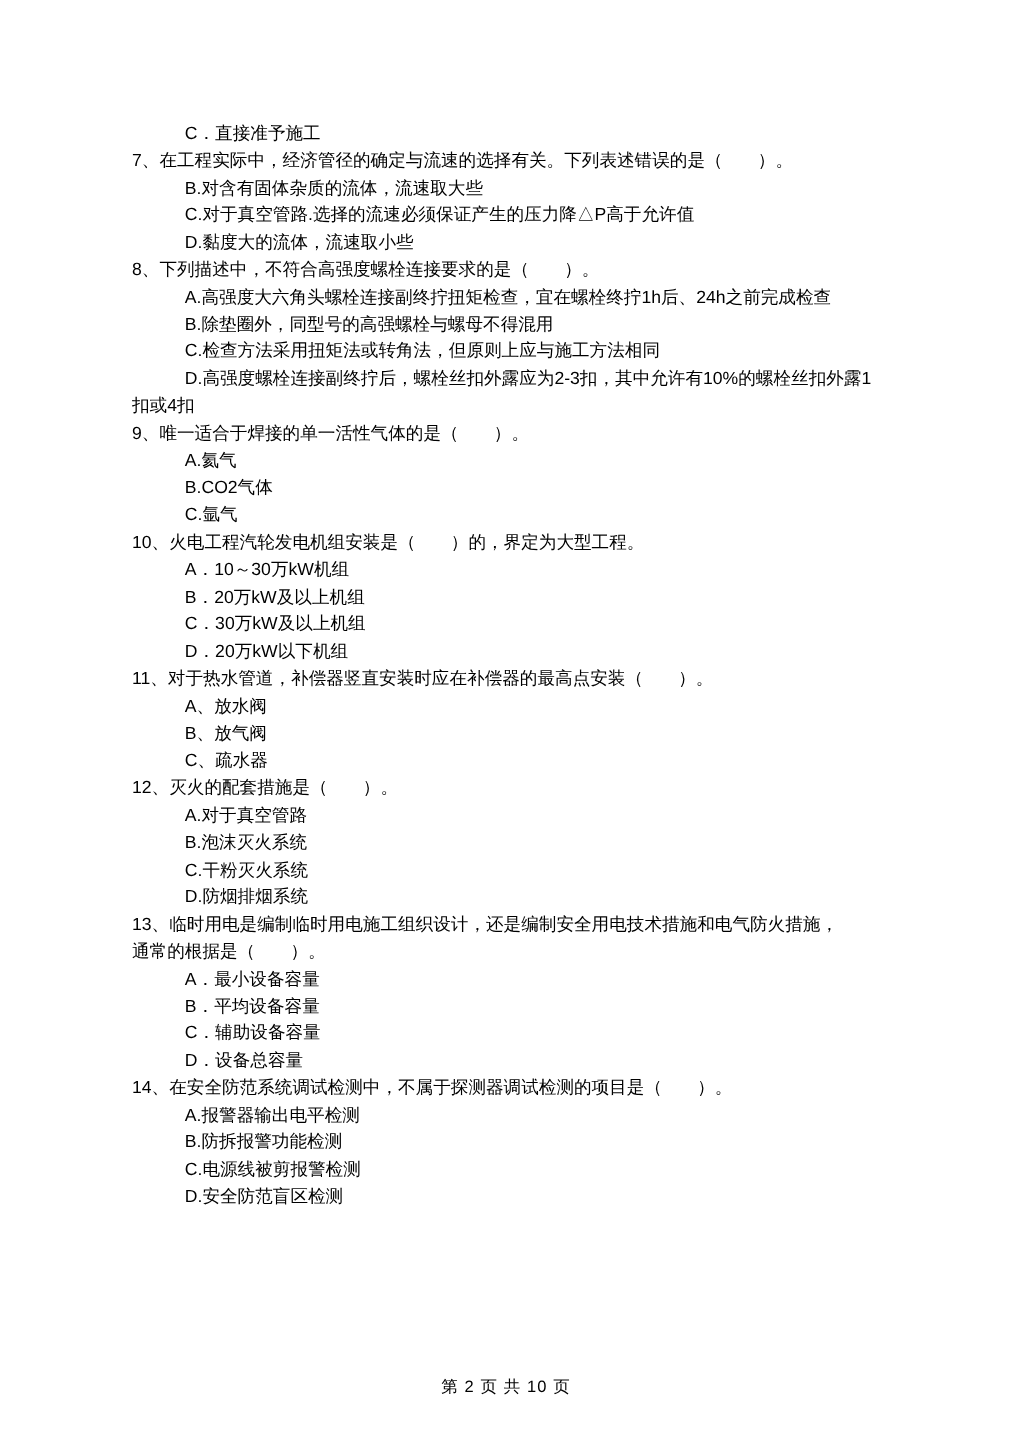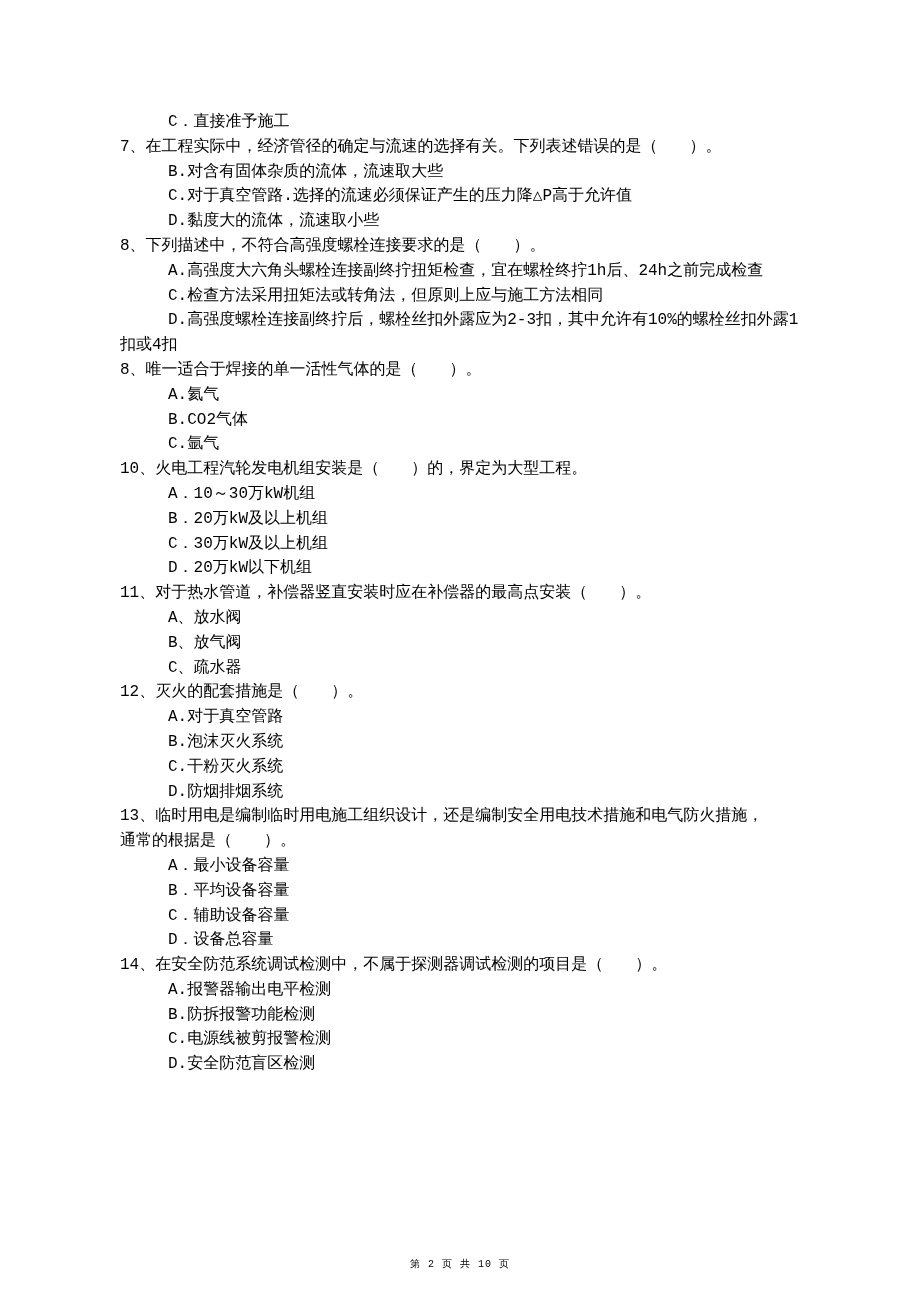--- a/index.html
+++ b/index.html
@@ -6,21 +6,21 @@
     margin: 0;
     padding: 0;
     background: #ffffff;
     width: 920px;
   }
   .page {
     width: 920px;
     min-height: 1302px;
     box-sizing: border-box;
     padding: 110px 76px 60px 120px;
-    font-family: Liberation Mono, monospace;
+    font-family: Liberation Sans, sans-serif;
     font-size: 16px;
     color: #000000;
     line-height: 1.55;
     position: relative;
   }
   .option-line {
     padding-left: 3.0em;
     text-indent: 0;
   }
   .question-line {
@@ -30,40 +30,41 @@
   .cont-line {
     padding-left: 0;
     text-indent: 0;
   }
   .footer {
     position: absolute;
     bottom: 30px;
     left: 0;
     width: 920px;
     text-align: center;
-    font-size: 10px;
+    font-size: 15px;
     letter-spacing: 1px;
   }
 </style>
 </head>
 <body>
 
 <div class="page">
   <div id="content">
       <div class="option-line">C．直接准予施工</div>
       <div class="question-line">7、在工程实际中，经济管径的确定与流速的选择有关。下列表述错误的是（　　）。</div>
       <div class="option-line">B.对含有固体杂质的流体，流速取大些</div>
       <div class="option-line">C.对于真空管路.选择的流速必须保证产生的压力降△P高于允许值</div>
       <div class="option-line">D.黏度大的流体，流速取小些</div>
       <div class="question-line">8、下列描述中，不符合高强度螺栓连接要求的是（　　）。</div>
       <div class="option-line">A.高强度大六角头螺栓连接副终拧扭矩检查，宜在螺栓终拧1h后、24h之前完成检查</div>
+      <div class="option-line">B.除垫圈外，同型号的高强螺栓与螺母不得混用</div>
       <div class="option-line">C.检查方法采用扭矩法或转角法，但原则上应与施工方法相同</div>
       <div class="option-line">D.高强度螺栓连接副终拧后，螺栓丝扣外露应为2-3扣，其中允许有10%的螺栓丝扣外露1</div>
       <div class="cont-line">扣或4扣</div>
-      <div class="question-line">8、唯一适合于焊接的单一活性气体的是（　　）。</div>
+      <div class="question-line">9、唯一适合于焊接的单一活性气体的是（　　）。</div>
       <div class="option-line">A.氦气</div>
       <div class="option-line">B.CO2气体</div>
       <div class="option-line">C.氩气</div>
       <div class="question-line">10、火电工程汽轮发电机组安装是（　　）的，界定为大型工程。</div>
       <div class="option-line">A．10～30万kW机组</div>
       <div class="option-line">B．20万kW及以上机组</div>
       <div class="option-line">C．30万kW及以上机组</div>
       <div class="option-line">D．20万kW以下机组</div>
       <div class="question-line">11、对于热水管道，补偿器竖直安装时应在补偿器的最高点安装（　　）。</div>
       <div class="option-line">A、放水阀</div>

